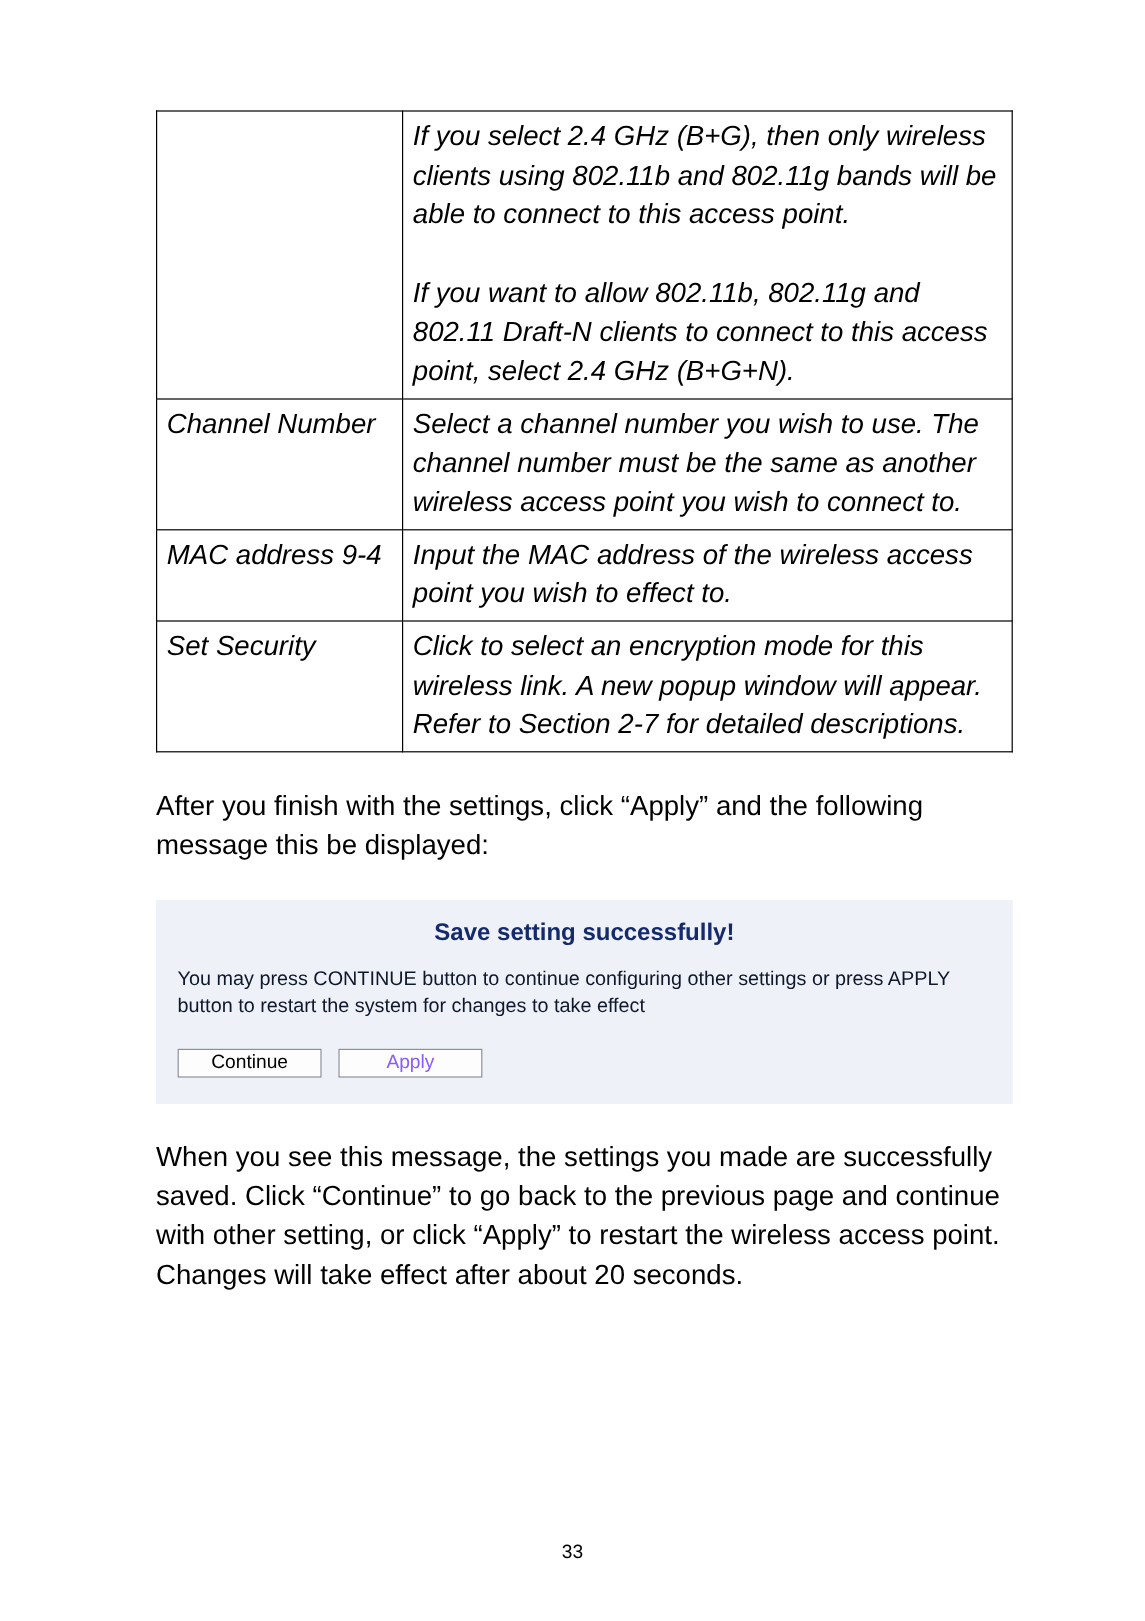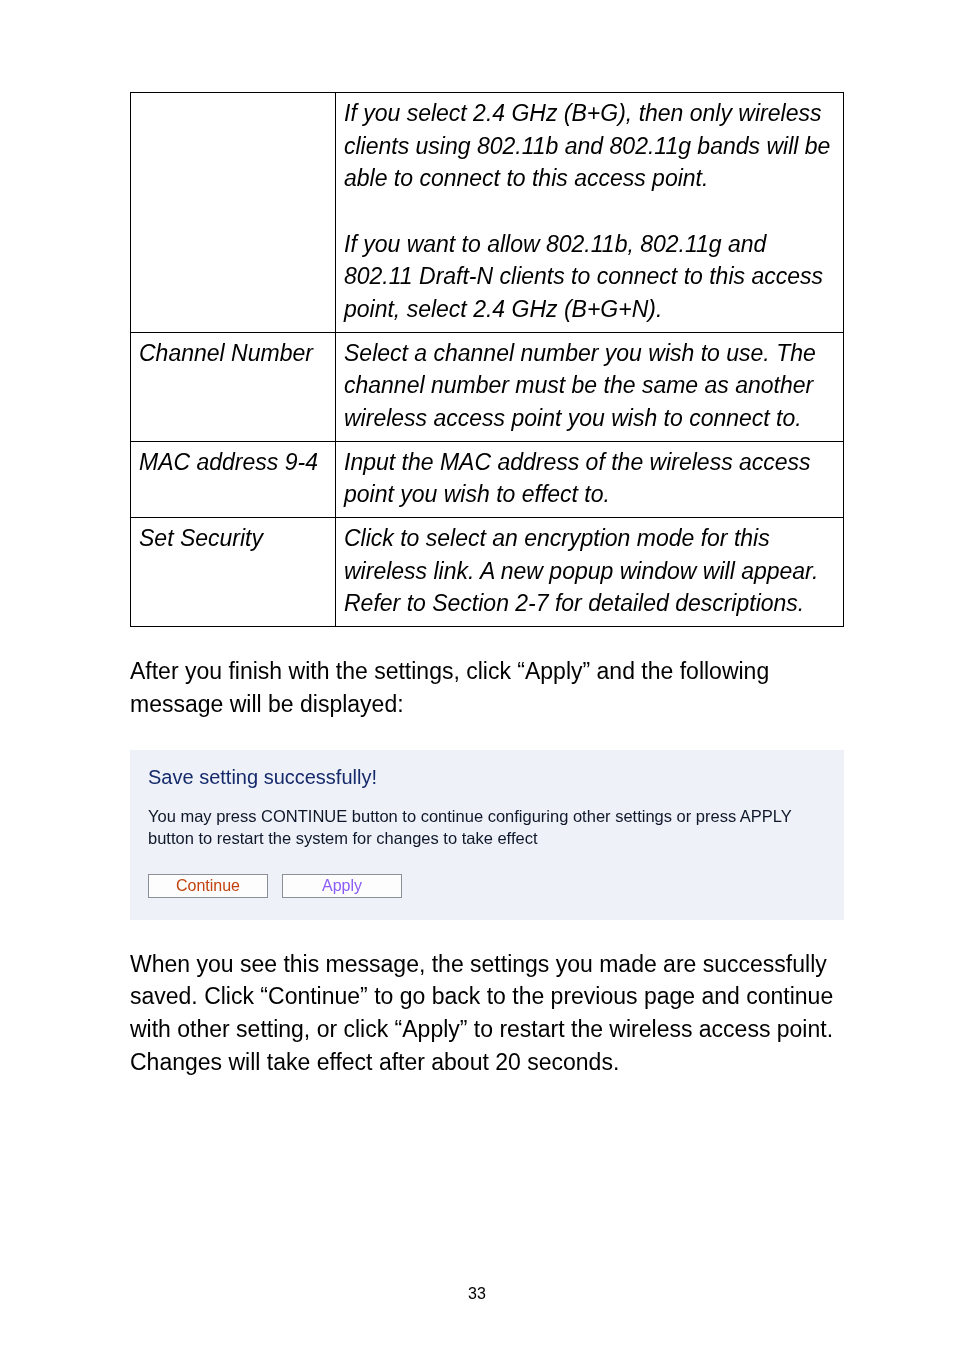--- a/index.html
+++ b/index.html
@@ -39,23 +39,24 @@
     line-height: 1.42;
     margin-top: 28px;
   }
   .save-box {
     background: #eef1f8;
     margin-top: 30px;
     padding: 16px 18px 22px 18px;
   }
   .save-title {
     color: #152a6b;
-    font-weight: normal;
+    font-weight: bold;
     font-size: 20px;
     margin-bottom: 16px;
+    text-align: center;
   }
   .save-text {
     font-size: 16.5px;
     color: #0f172a;
     line-height: 1.35;
     margin-bottom: 24px;
   }
   .btn-row {
     display: flex;
     gap: 14px;
@@ -65,21 +66,21 @@
     font-size: 16px;
     color: #8b5cf6;
     background: #fdfdfd;
     border: 1px solid #8b8f98;
     padding: 2px 0;
     width: 120px;
     text-align: center;
     cursor: pointer;
   }
   .btn:first-child {
-    color: #c2410c;
+    color: #000000;
   }
   .page-num {
     position: absolute;
     bottom: 48px;
     width: 100%;
     text-align: center;
     left: 0;
     font-size: 16px;
     margin-top: 39px;
   }
@@ -103,21 +104,21 @@
       <td class="col1">MAC address 9-4</td>
       <td class="col2">Input the MAC address of the wireless access point you wish to effect to.</td>
     </tr>
     <tr>
       <td class="col1">Set Security</td>
       <td class="col2">Click to select an encryption mode for this wireless link. A new popup window will appear. Refer to Section 2-7 for detailed descriptions.</td>
     </tr>
   </tbody>
     </table>
 
-  <div class="body-text">After you finish with the settings, click “Apply” and the following message will be displayed:</div>
+  <div class="body-text">After you finish with the settings, click “Apply” and the following message this be displayed:</div>
 
   <div class="save-box">
     <div class="save-title">Save setting successfully!</div>
     <div class="save-text">You may press CONTINUE button to continue configuring other settings or press APPLY button to restart the system for changes to take effect</div>
     <div class="btn-row">
       <button class="btn">Continue</button>
       <button class="btn">Apply</button>
     </div>
   </div>
 

